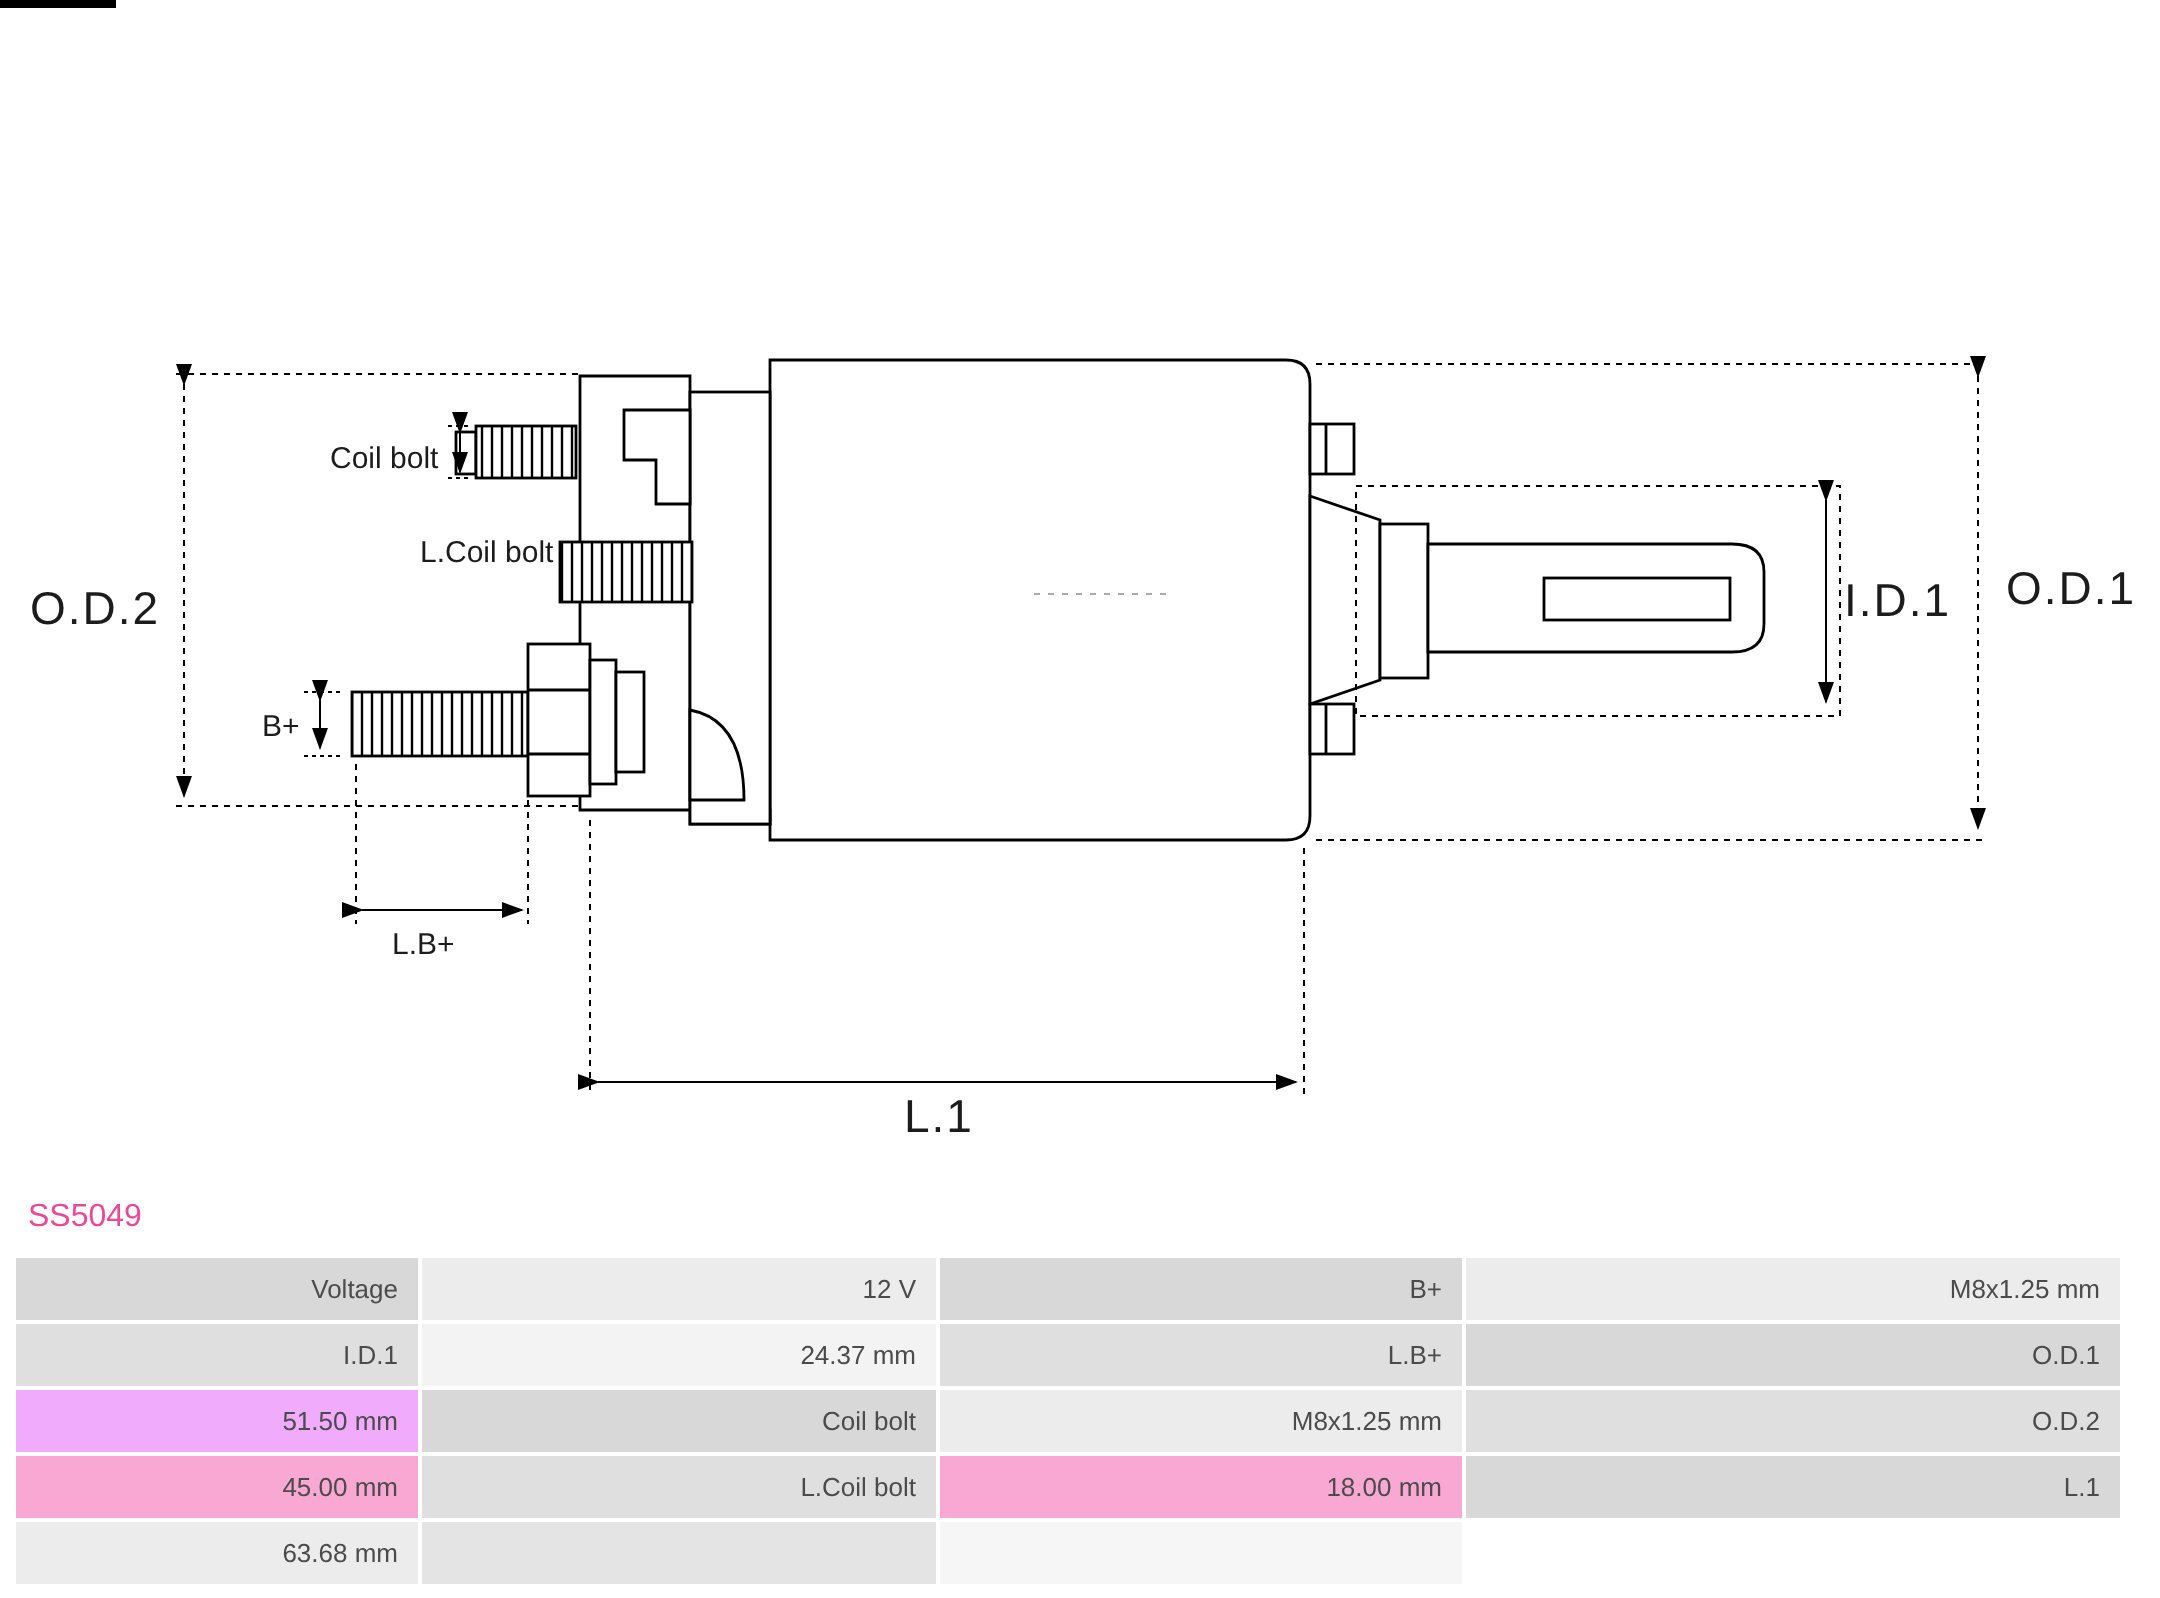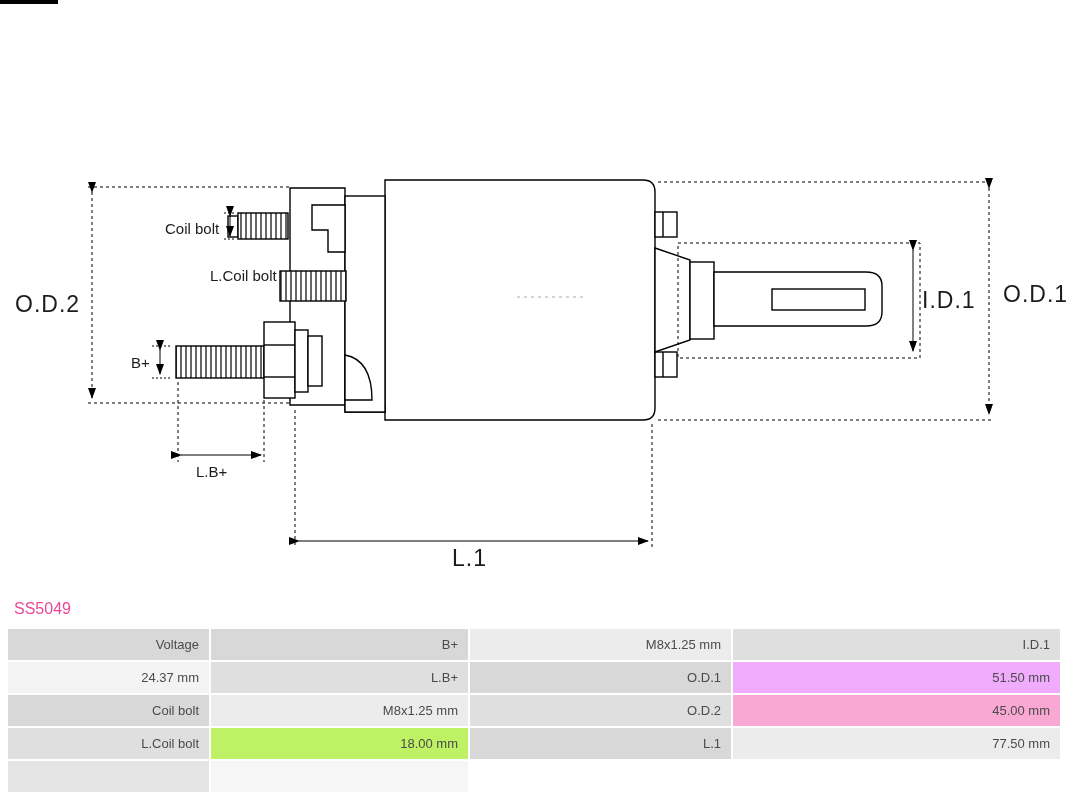--- a/index.html
+++ b/index.html
@@ -133,36 +133,37 @@
       </g>
       <text x="452" y="566" class="dim-label-big">L.1</text>
     </svg>
   </div>
 
   <div class="part-number">SS5049</div>
 
   <div class="spec-table">
 
     <div class="cell cl row-odd cl" style="background:#d8d8d8">Voltage</div>
+    <div class="cell cv" style="background:#ececec">12 V</div>
     <div class="cell cl" style="background:#d8d8d8">B+</div>
     <div class="cell cv" style="background:#ececec">M8x1.25 mm</div>
 
     <div class="cell cl" style="background:#dfdfdf">I.D.1</div>
     <div class="cell cv" style="background:#f3f3f3">24.37 mm</div>
     <div class="cell cl" style="background:#dfdfdf">L.B+</div>
 
     <div class="cell cl" style="background:#d8d8d8">O.D.1</div>
     <div class="cell cv" style="background:#f0abfc">51.50 mm</div>
     <div class="cell cl" style="background:#d8d8d8">Coil bolt</div>
     <div class="cell cv" style="background:#ececec">M8x1.25 mm</div>
 
     <div class="cell cl" style="background:#dfdfdf">O.D.2</div>
     <div class="cell cv" style="background:#f9a8d4">45.00 mm</div>
     <div class="cell cl" style="background:#dfdfdf">L.Coil bolt</div>
-    <div class="cell cv" style="background:#bef264">18.00 mm</div>
+    <div class="cell cv" style="background:#f9a8d4">18.00 mm</div>
 
     <div class="cell cl" style="background:#d8d8d8">L.1</div>
-    <div class="cell cv" style="background:#ececec">77.50 mm</div>
+    <div class="cell cv" style="background:#ececec">63.68 mm</div>
     <div class="cell cl" style="background:#e4e4e4"></div>
     <div class="cell cv" style="background:#f6f6f6"></div>
   </div>
 
 </div>
 
 </body></html>

